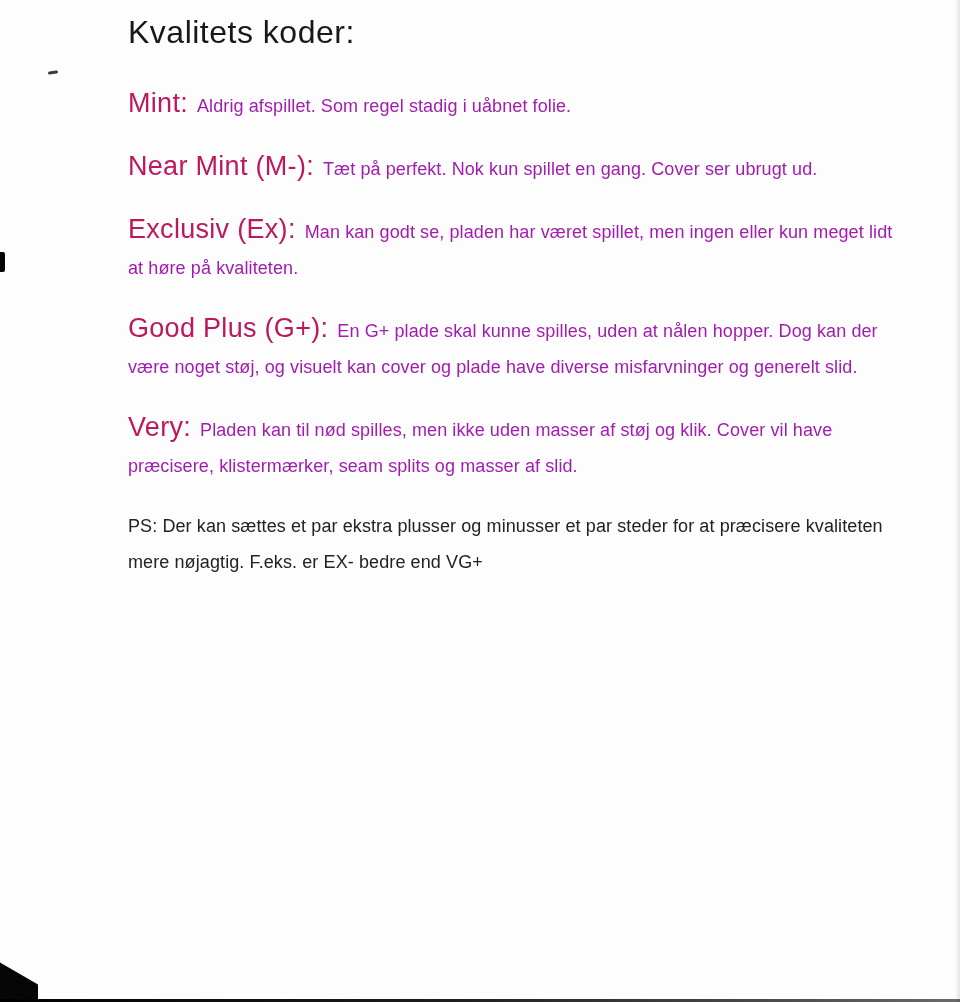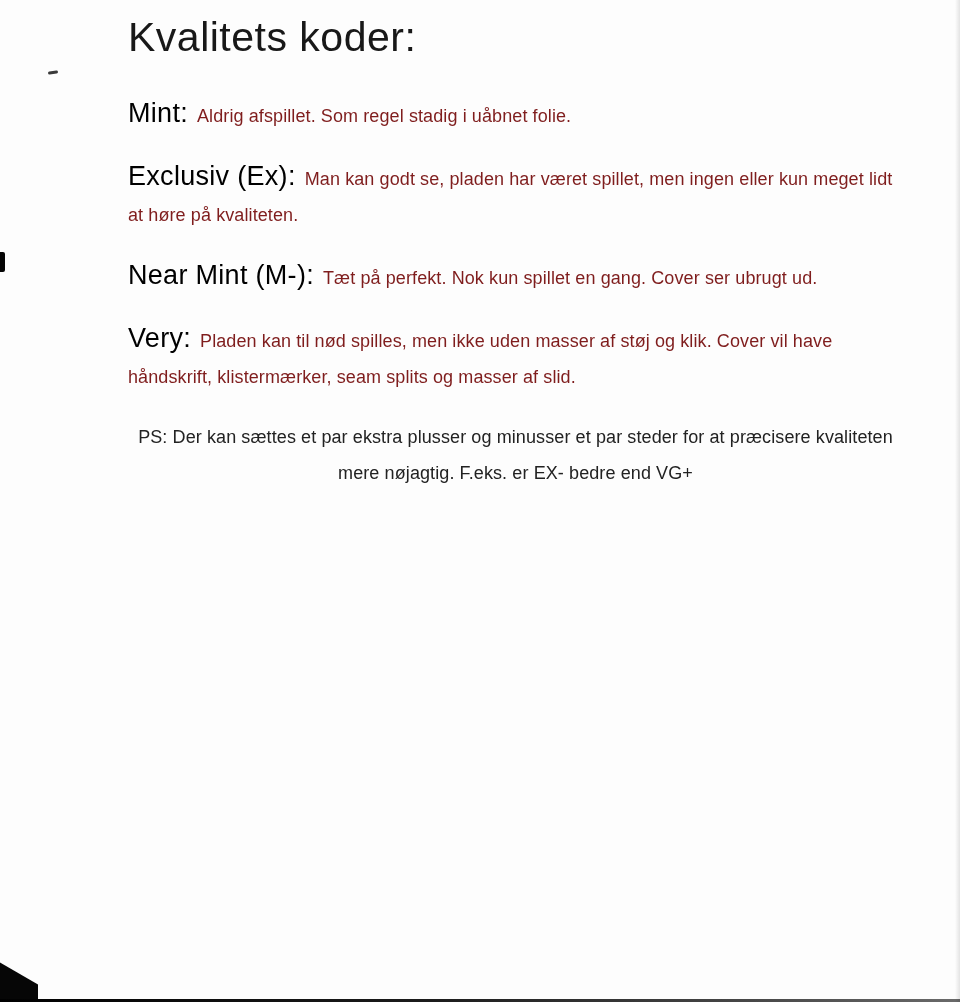--- a/index.html
+++ b/index.html
@@ -15,50 +15,49 @@
   .page {
     position: absolute;
     inset: 0;
     background: #fdfdfd;
   }
   .content {
     position: relative;
     padding: 14px 57px 0 128px;
   }
   .title {
-    font-size: 41px;
+    font-size: 32px;
     font-weight: 400;
     letter-spacing: 0.5px;
     margin: 0 0 34px 0;
     color: #181818;
   }
   .entry {
     margin: 0 0 24px 0;
     font-size: 18px;
     line-height: 36px;
     letter-spacing: 0.1px;
   }
   .term {
     font-size: 27px;
     letter-spacing: 0.3px;
     margin-right: 9px;
-    color: #000000;
+    color: #be185d;
     white-space: nowrap;
   }
   .desc {
     font-size: 18px;
-    color: #7f1d1d;
+    color: #a21caf;
   }
   .footnote {
     margin: 2px 0 0 0;
     font-size: 18px;
     line-height: 36px;
     letter-spacing: 0.1px;
     color: #222222;
-    text-align: center;
   }
   
   .artifact { position: absolute; background: #111; }
   .art-dash {
     left: 48px; top: 71px; width: 10px; height: 3px;
     background: #3a3a3a; transform: rotate(-8deg); border-radius: 2px;
   }
   .art-left-tick {
     left: 0; top: 252px; width: 5px; height: 20px;
     background: #050505; border-radius: 0 2px 2px 0;
@@ -84,33 +83,36 @@
 
   <div class="content">
 
     <h1 class="title">Kvalitets koder:</h1>
 
     <p class="entry">
       <span class="term">Mint:</span><span class="desc">Aldrig afspillet. Som regel stadig i uåbnet folie.</span>
     </p>
 
     <p class="entry">
-      <span class="term">Exclusiv (Ex):</span><span class="desc">Man kan godt se, pladen har været spillet, men ingen eller kun meget lidt at høre på kvaliteten.</span>
+      <span class="term">Near Mint (M-):</span><span class="desc">Tæt på perfekt. Nok kun spillet en gang. Cover ser ubrugt ud.</span>
     </p>
 
     <p class="entry">
-      <span class="term">Near Mint (M-):</span><span class="desc">Tæt på perfekt. Nok kun spillet en gang. Cover ser ubrugt ud.</span>
+      <span class="term">Exclusiv (Ex):</span><span class="desc">Man kan godt se, pladen har været spillet, men ingen eller kun meget lidt at høre på kvaliteten.</span>
     </p>
 
 
 
+    <p class="entry">
+      <span class="term">Good Plus (G+):</span><span class="desc">En G+ plade skal kunne spilles, uden at nålen hopper. Dog kan der være noget støj, og visuelt kan cover og plade have diverse misfarvninger og generelt slid.</span>
+    </p>
 
 
     <p class="entry">
-      <span class="term">Very:</span><span class="desc">Pladen kan til nød spilles, men ikke uden masser af støj og klik. Cover vil have håndskrift, klistermærker, seam splits og masser af slid.</span>
+      <span class="term">Very:</span><span class="desc">Pladen kan til nød spilles, men ikke uden masser af støj og klik. Cover vil have præcisere, klistermærker, seam splits og masser af slid.</span>
     </p>
 
 
     <p class="footnote">PS: Der kan sættes et par ekstra plusser og minusser et par steder for at præcisere kvaliteten mere nøjagtig. F.eks. er EX- bedre end VG+</p>
 
   </div>
 
   <div class="artifact art-dash"></div>
   <div class="artifact art-left-tick"></div>
   <div class="artifact art-corner"></div>

